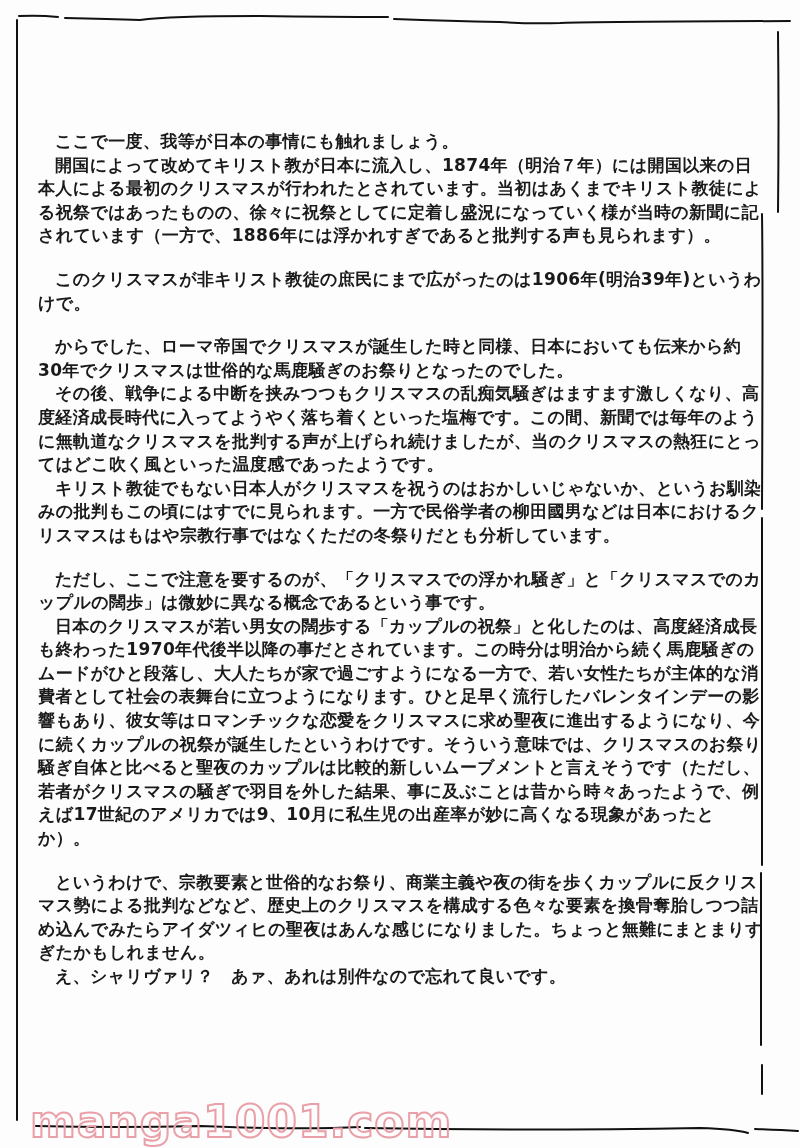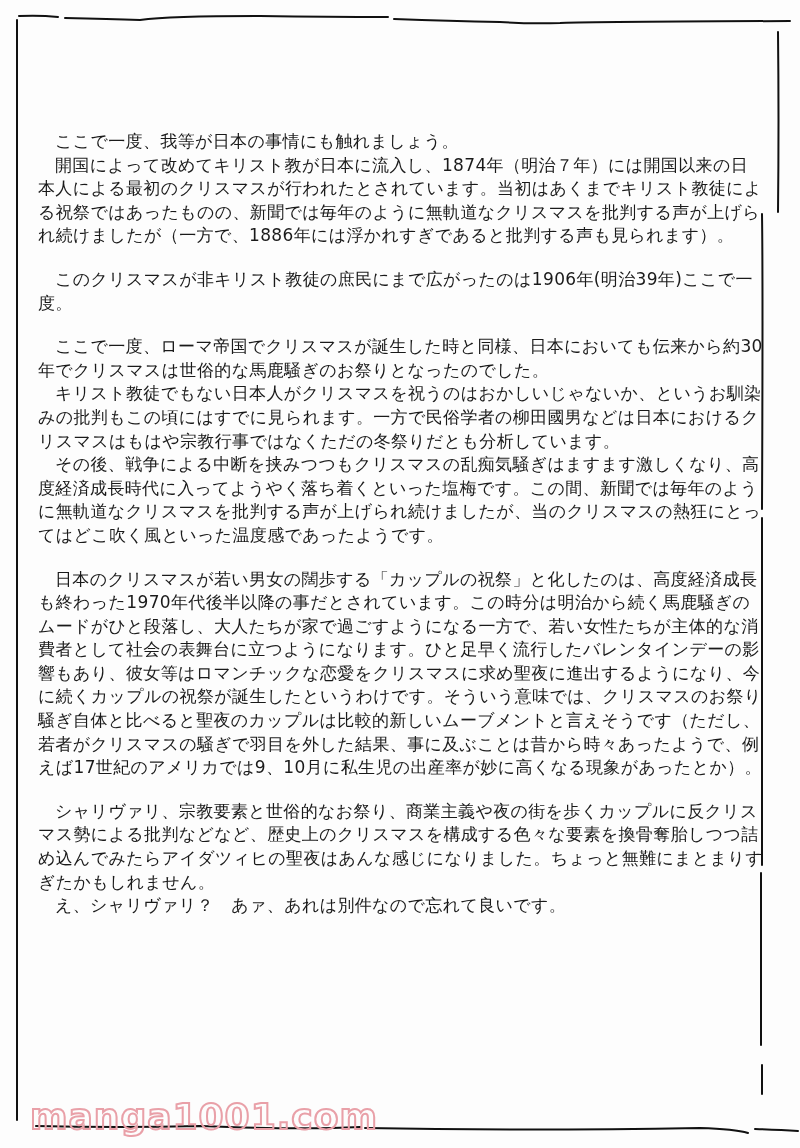--- a/index.html
+++ b/index.html
@@ -3,25 +3,25 @@
 <meta charset="utf-8">
 <style>
   html, body { margin:0; padding:0; background:#fdfdfd; }
   body { width:800px; height:1148px; position:relative; overflow:hidden; }
   .frame { position:absolute; left:0; top:0; width:800px; height:1148px; pointer-events:none; }
   .content {
     position:absolute; left:38px; top:130px; width:726px;
     font-family:"DejaVu Sans", sans-serif; font-size:17px; line-height:23.6px;
     color:#1a1a1a; letter-spacing:0.35px;
   }
-  .para { margin:0 0 20px 0; }
+  .para { margin:0 0 20px 0;font-weight:bold; }
   .para p { margin:0; text-indent:1em; }
   .watermark {
     position:absolute; left:30px; top:1096px;
-    font-family:"DejaVu Sans", sans-serif; font-weight:bold; font-size:36px;
+    font-family:"DejaVu Sans", sans-serif; font-weight:bold; font-size:44px;
     color:transparent; -webkit-text-stroke:2px #e9a0a8; letter-spacing:1px;
   }
 </style>
 </head>
 <body>
 
 <svg class="frame" viewBox="0 0 800 1148" xmlns="http://www.w3.org/2000/svg">
   <g fill="none" stroke="#111" stroke-width="2" stroke-linecap="round">
     <path d="M19 16 Q40 15 58 17"></path>
     <path d="M65 18 Q110 19 140 20 Q170 16 260 16 Q330 17 388 17"></path>
@@ -34,32 +34,33 @@
     <path d="M762 1065 L762 1094"></path>
     <path d="M36 1126 Q120 1128 200 1126 Q300 1130 360 1127"></path>
     <path d="M365 1128 Q520 1131 700 1128 Q735 1129 748 1133"></path>
     <path d="M755 1129 Q780 1130 798 1131"></path>
   </g>
 </svg>
 
 <div class="content">
   <div class="para">
     <p>ここで一度、我等が日本の事情にも触れましょう。</p>
-    <p>開国によって改めてキリスト教が日本に流入し、1874年（明治７年）には開国以来の日本人による最初のクリスマスが行われたとされています。当初はあくまでキリスト教徒による祝祭ではあったものの、新聞では毎年のように無軌道なクリスマスを批判する声が上げられ続けましたが（一方で、1886年には浮かれすぎであると批判する声も見られます）。</p>
+    <p>開国によって改めてキリスト教が日本に流入し、1874年（明治７年）には開国以来の日本人による最初のクリスマスが行われたとされています。当初はあくまでキリスト教徒による祝祭ではあったものの、徐々に祝祭としてに定着し盛況になっていく様が当時の新聞に記されています（一方で、1886年には浮かれすぎであると批判する声も見られます）。</p>
   </div>
   <div class="para">
-    <p>このクリスマスが非キリスト教徒の庶民にまで広がったのは1906年(明治39年)ここで一度。</p>
+    <p>このクリスマスが非キリスト教徒の庶民にまで広がったのは1906年(明治39年)というわけで。</p>
   </div>
   <div class="para">
-    <p>ここで一度、ローマ帝国でクリスマスが誕生した時と同様、日本においても伝来から約30年でクリスマスは世俗的な馬鹿騒ぎのお祭りとなったのでした。</p>
+    <p>からでした、ローマ帝国でクリスマスが誕生した時と同様、日本においても伝来から約30年でクリスマスは世俗的な馬鹿騒ぎのお祭りとなったのでした。</p>
+    <p>その後、戦争による中断を挟みつつもクリスマスの乱痴気騒ぎはますます激しくなり、高度経済成長時代に入ってようやく落ち着くといった塩梅です。この間、新聞では毎年のように無軌道なクリスマスを批判する声が上げられ続けましたが、当のクリスマスの熱狂にとってはどこ吹く風といった温度感であったようです。</p>
     <p>キリスト教徒でもない日本人がクリスマスを祝うのはおかしいじゃないか、というお馴染みの批判もこの頃にはすでに見られます。一方で民俗学者の柳田國男などは日本におけるクリスマスはもはや宗教行事ではなくただの冬祭りだとも分析しています。</p>
-    <p>その後、戦争による中断を挟みつつもクリスマスの乱痴気騒ぎはますます激しくなり、高度経済成長時代に入ってようやく落ち着くといった塩梅です。この間、新聞では毎年のように無軌道なクリスマスを批判する声が上げられ続けましたが、当のクリスマスの熱狂にとってはどこ吹く風といった温度感であったようです。</p>
   </div>
   <div class="para">
+    <p>ただし、ここで注意を要するのが、「クリスマスでの浮かれ騒ぎ」と「クリスマスでのカップルの闊歩」は微妙に異なる概念であるという事です。</p>
     <p>日本のクリスマスが若い男女の闊歩する「カップルの祝祭」と化したのは、高度経済成長も終わった1970年代後半以降の事だとされています。この時分は明治から続く馬鹿騒ぎのムードがひと段落し、大人たちが家で過ごすようになる一方で、若い女性たちが主体的な消費者として社会の表舞台に立つようになります。ひと足早く流行したバレンタインデーの影響もあり、彼女等はロマンチックな恋愛をクリスマスに求め聖夜に進出するようになり、今に続くカップルの祝祭が誕生したというわけです。そういう意味では、クリスマスのお祭り騒ぎ自体と比べると聖夜のカップルは比較的新しいムーブメントと言えそうです（ただし、若者がクリスマスの騒ぎで羽目を外した結果、事に及ぶことは昔から時々あったようで、例えば17世紀のアメリカでは9、10月に私生児の出産率が妙に高くなる現象があったとか）。</p>
   </div>
   <div class="para">
-    <p>シャリヴァリ、宗教要素と世俗的なお祭り、商業主義や夜の街を歩くカップルに反クリスマス勢による批判などなど、歴史上のクリスマスを構成する色々な要素を換骨奪胎しつつ詰め込んでみたらアイダツィヒの聖夜はあんな感じになりました。ちょっと無難にまとまりすぎたかもしれません。</p>
+    <p>というわけで、宗教要素と世俗的なお祭り、商業主義や夜の街を歩くカップルに反クリスマス勢による批判などなど、歴史上のクリスマスを構成する色々な要素を換骨奪胎しつつ詰め込んでみたらアイダツィヒの聖夜はあんな感じになりました。ちょっと無難にまとまりすぎたかもしれません。</p>
     <p>え、シャリヴァリ？　あァ、あれは別件なので忘れて良いです。</p>
   </div>
 </div>
 
 <div class="watermark">manga1001.com</div>
 
 </body></html>

